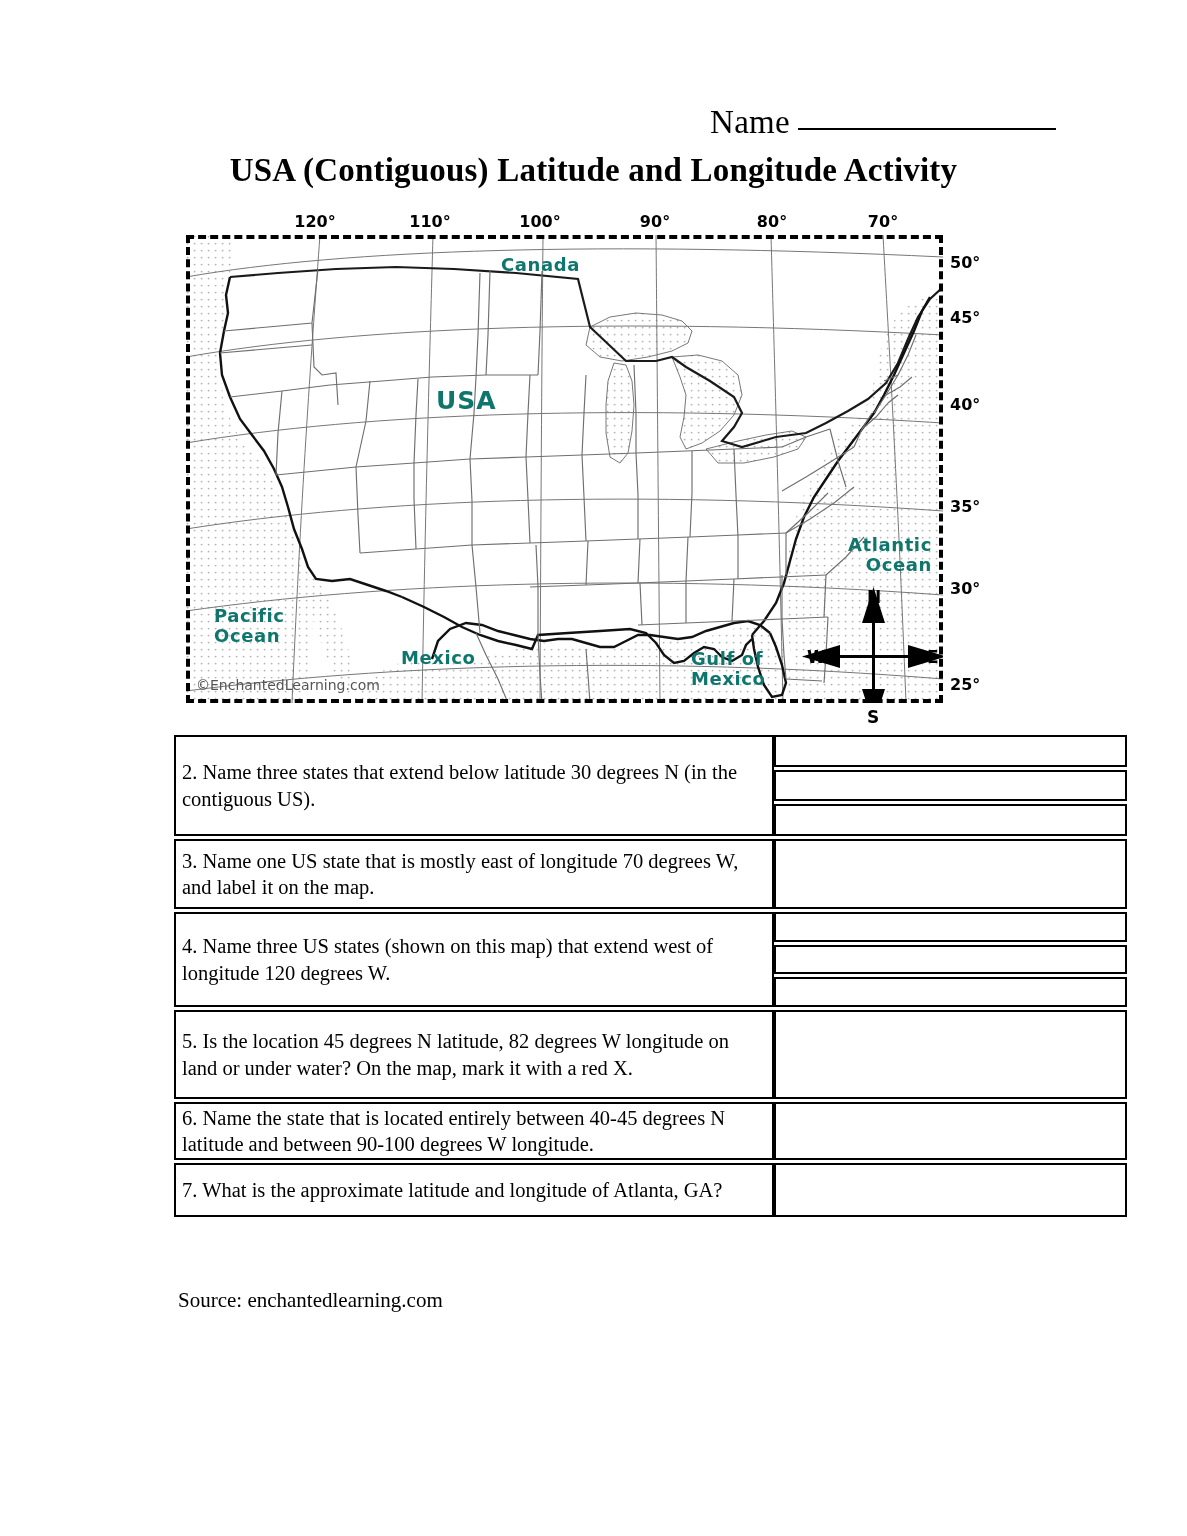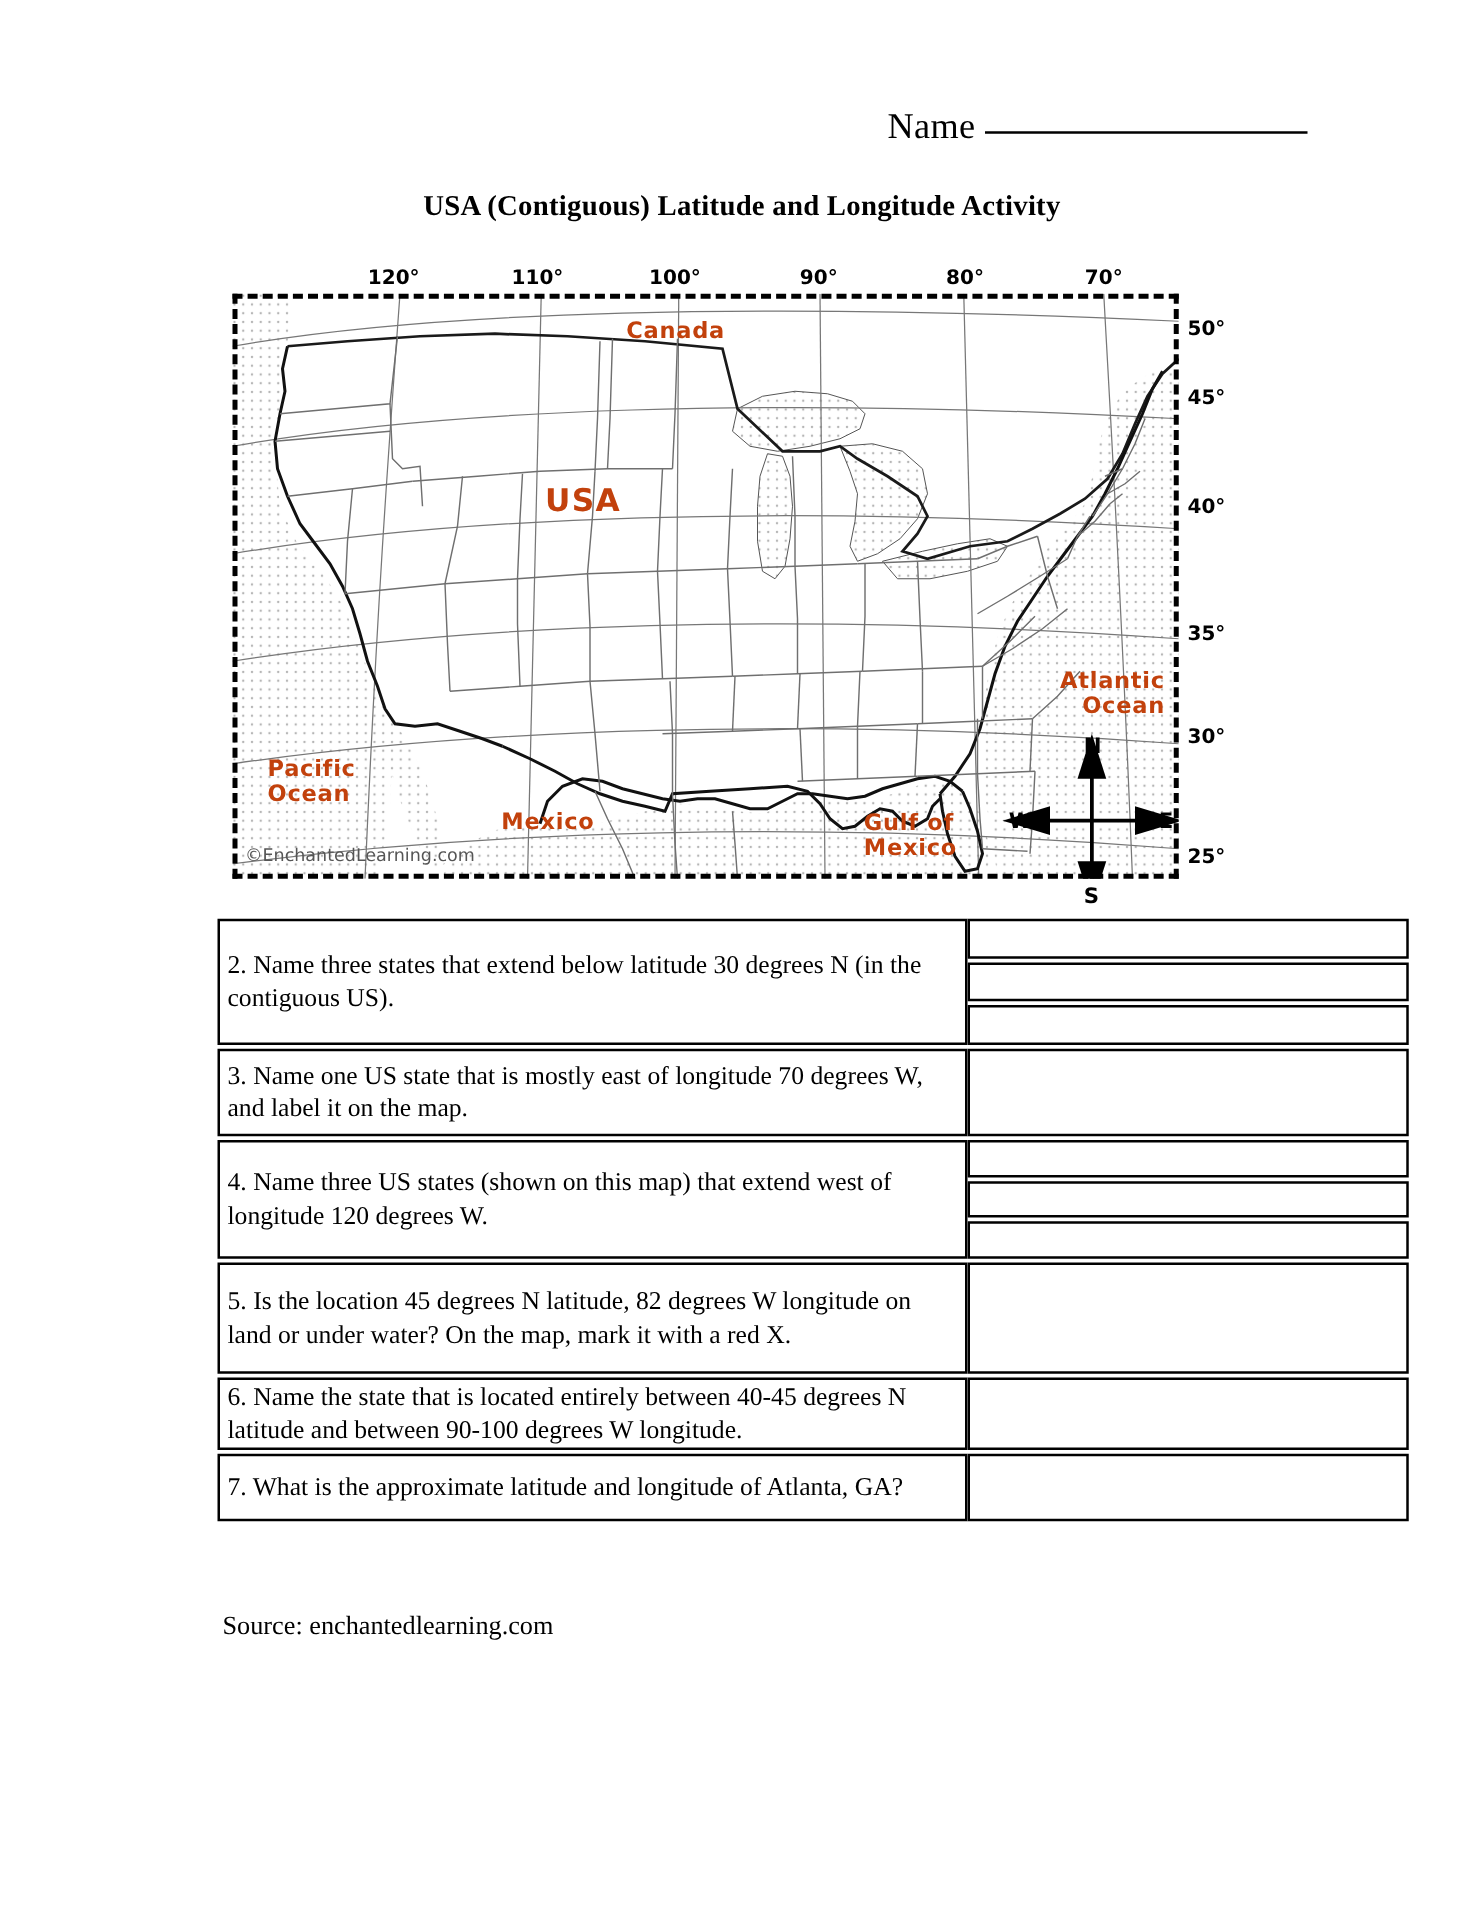--- a/index.html
+++ b/index.html
@@ -13,42 +13,42 @@
     position: relative;
     font-family: "Liberation Serif", serif;
     color: #000000;
     overflow: hidden;
   }
 
   
   .name-line {
     position: absolute;
     left: 710px;
-    top: 85px;
-    font-size: 29px;
+    top: 104px;
+    font-size: 33px;
     letter-spacing: 0.3px;
     white-space: nowrap;
   }
   .name-rule {
     display: inline-block;
     width: 258px;
     border-bottom: 2px solid #000;
     margin-left: 8px;
     vertical-align: 3px;
     height: 1px;
   }
 
   
   .page-title {
     position: absolute;
     left: 0;
     right: 0;
     top: 152px;
     text-align: center;
-    font-size: 23px;
+    font-size: 33px;
     font-weight: bold;
     letter-spacing: 0.2px;
   }
 
   
   .map-wrap {
     position: absolute;
     left: 176px;
     top: 212px;
     width: 810px;
@@ -82,21 +82,21 @@
     color: #000;
     white-space: nowrap;
   }
   .lon-label { transform: translateX(-50%); }
 
   
   .geo-label {
     position: absolute;
     font-family: "DejaVu Sans", sans-serif;
     font-weight: bold;
-    color: #c2410c;
+    color: #0f766e;
     white-space: pre;
     line-height: 1.12;
   }
   .geo-label.big { font-size: 25px; letter-spacing: 1px; }
   .geo-label.med { font-size: 18px; letter-spacing: 0.6px; }
   .credit {
     position: absolute;
     font-family: "DejaVu Sans", sans-serif;
     font-size: 14px;
     color: #555555;

